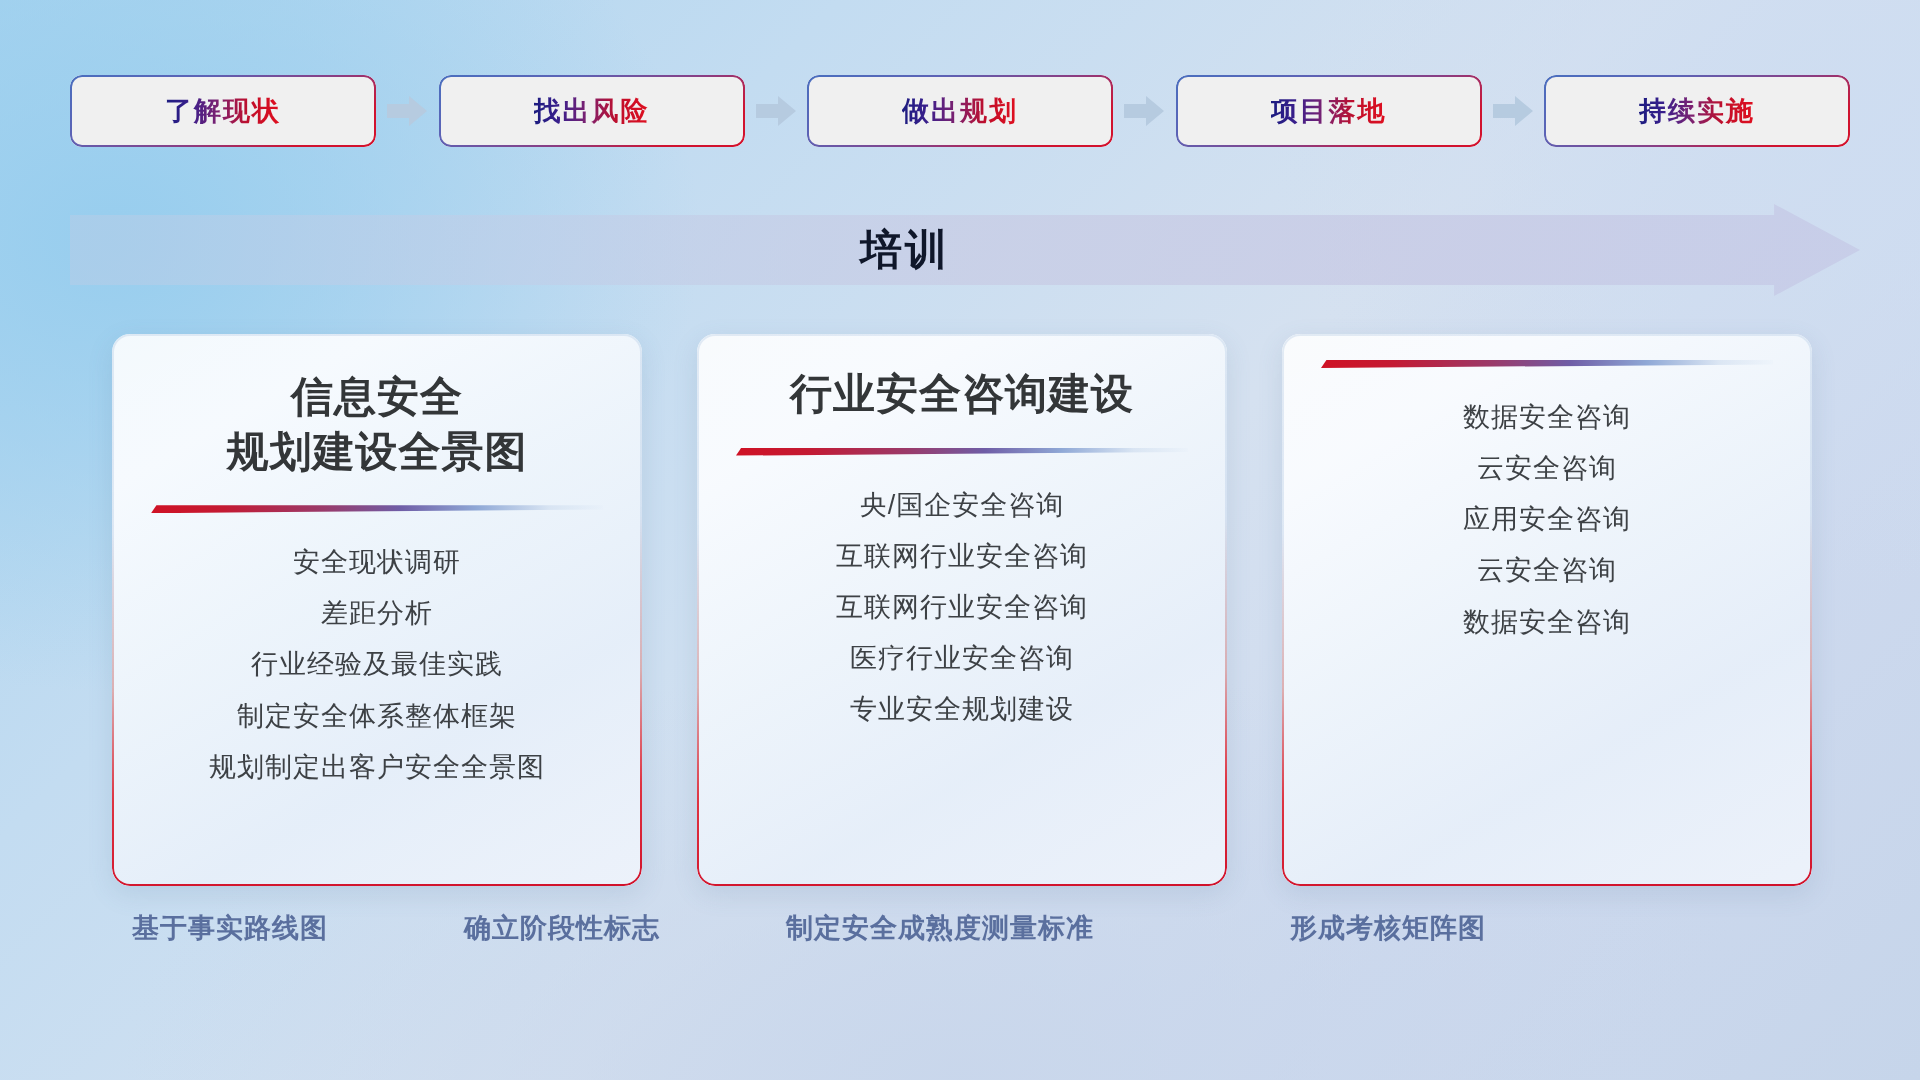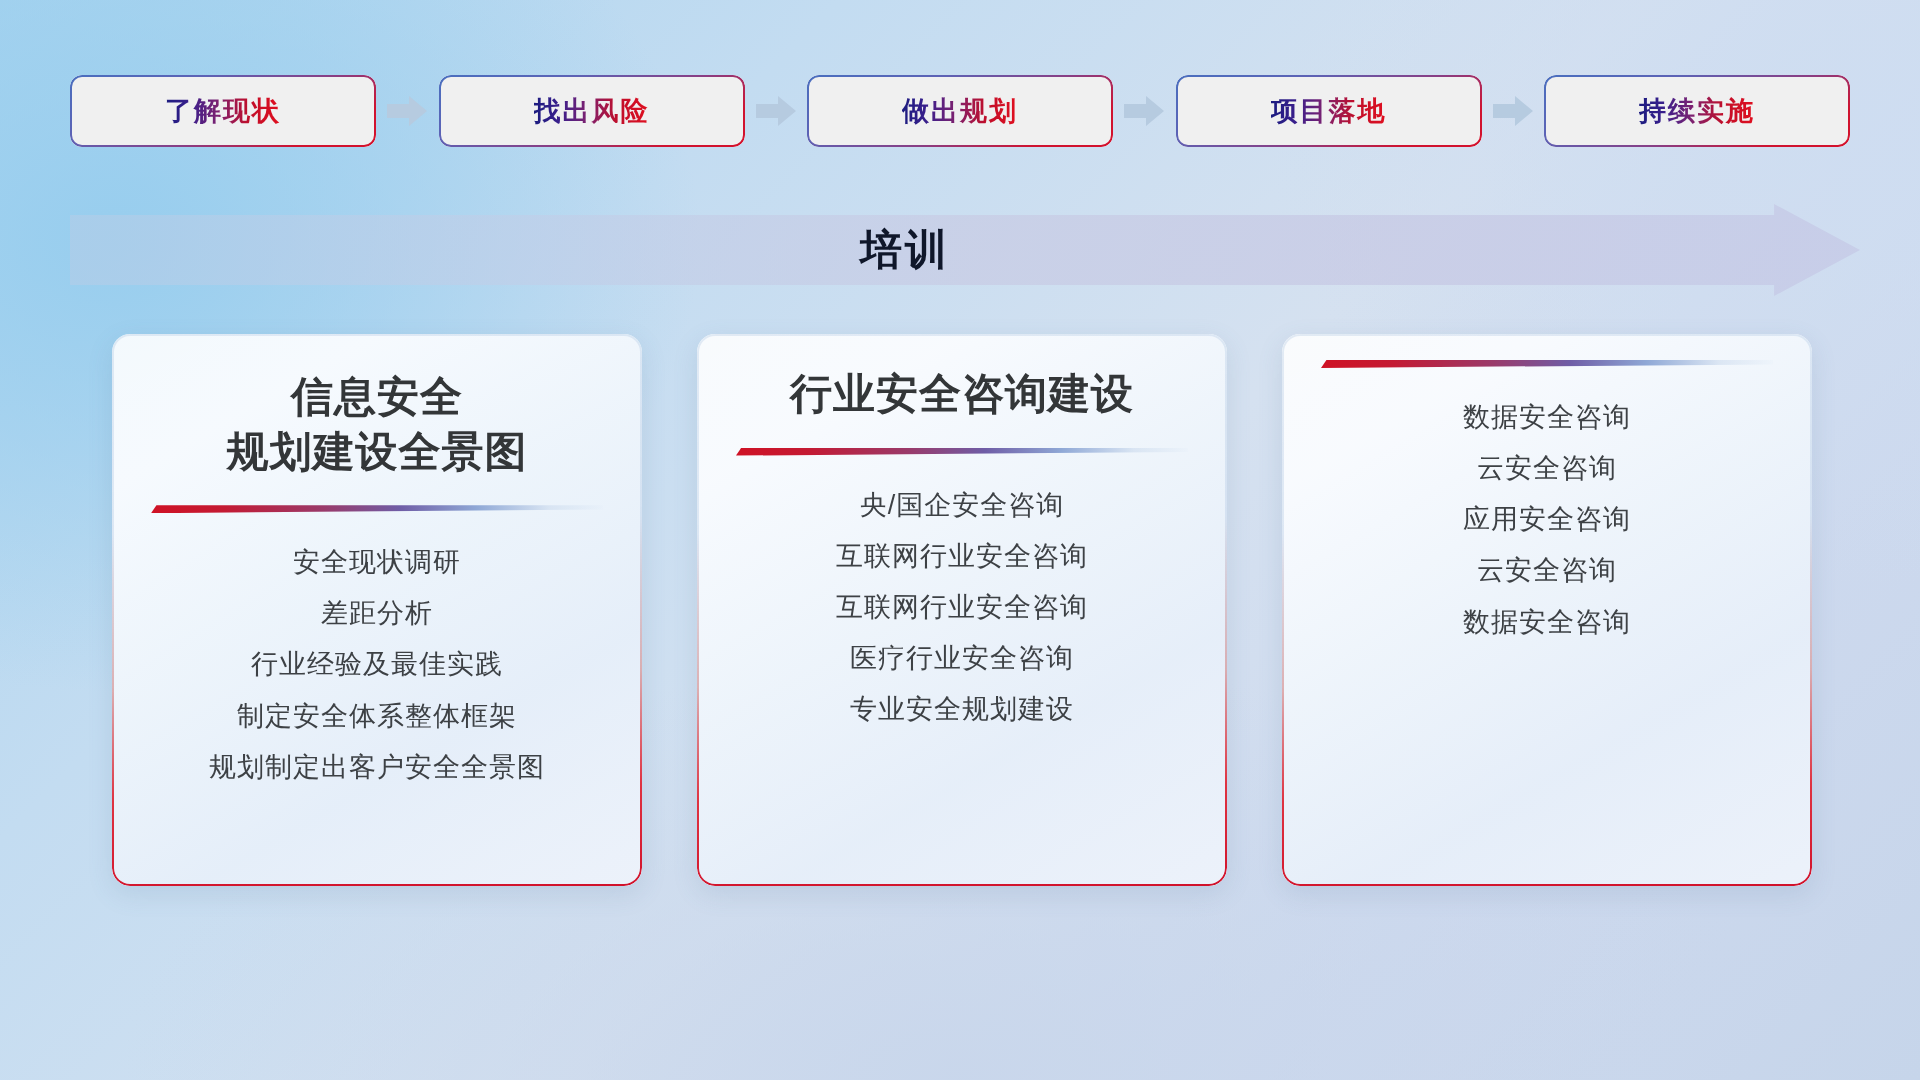--- a/index.html
+++ b/index.html
@@ -297,14 +297,20 @@
           <div class="card-list-item">云安全咨询</div>
           <div class="card-list-item">应用安全咨询</div>
           <div class="card-list-item">云安全咨询</div>
           <div class="card-list-item">数据安全咨询</div>
         </div>
       </div>
     </div>
 
   </div>
 
+  <div id="captions">
+    <div class="caption c0">基于事实路线图</div>
+    <div class="caption c1">确立阶段性标志</div>
+    <div class="caption c2">制定安全成熟度测量标准</div>
+    <div class="caption c3">形成考核矩阵图</div>
+  </div>
 
 </div>
 
 </body></html>

